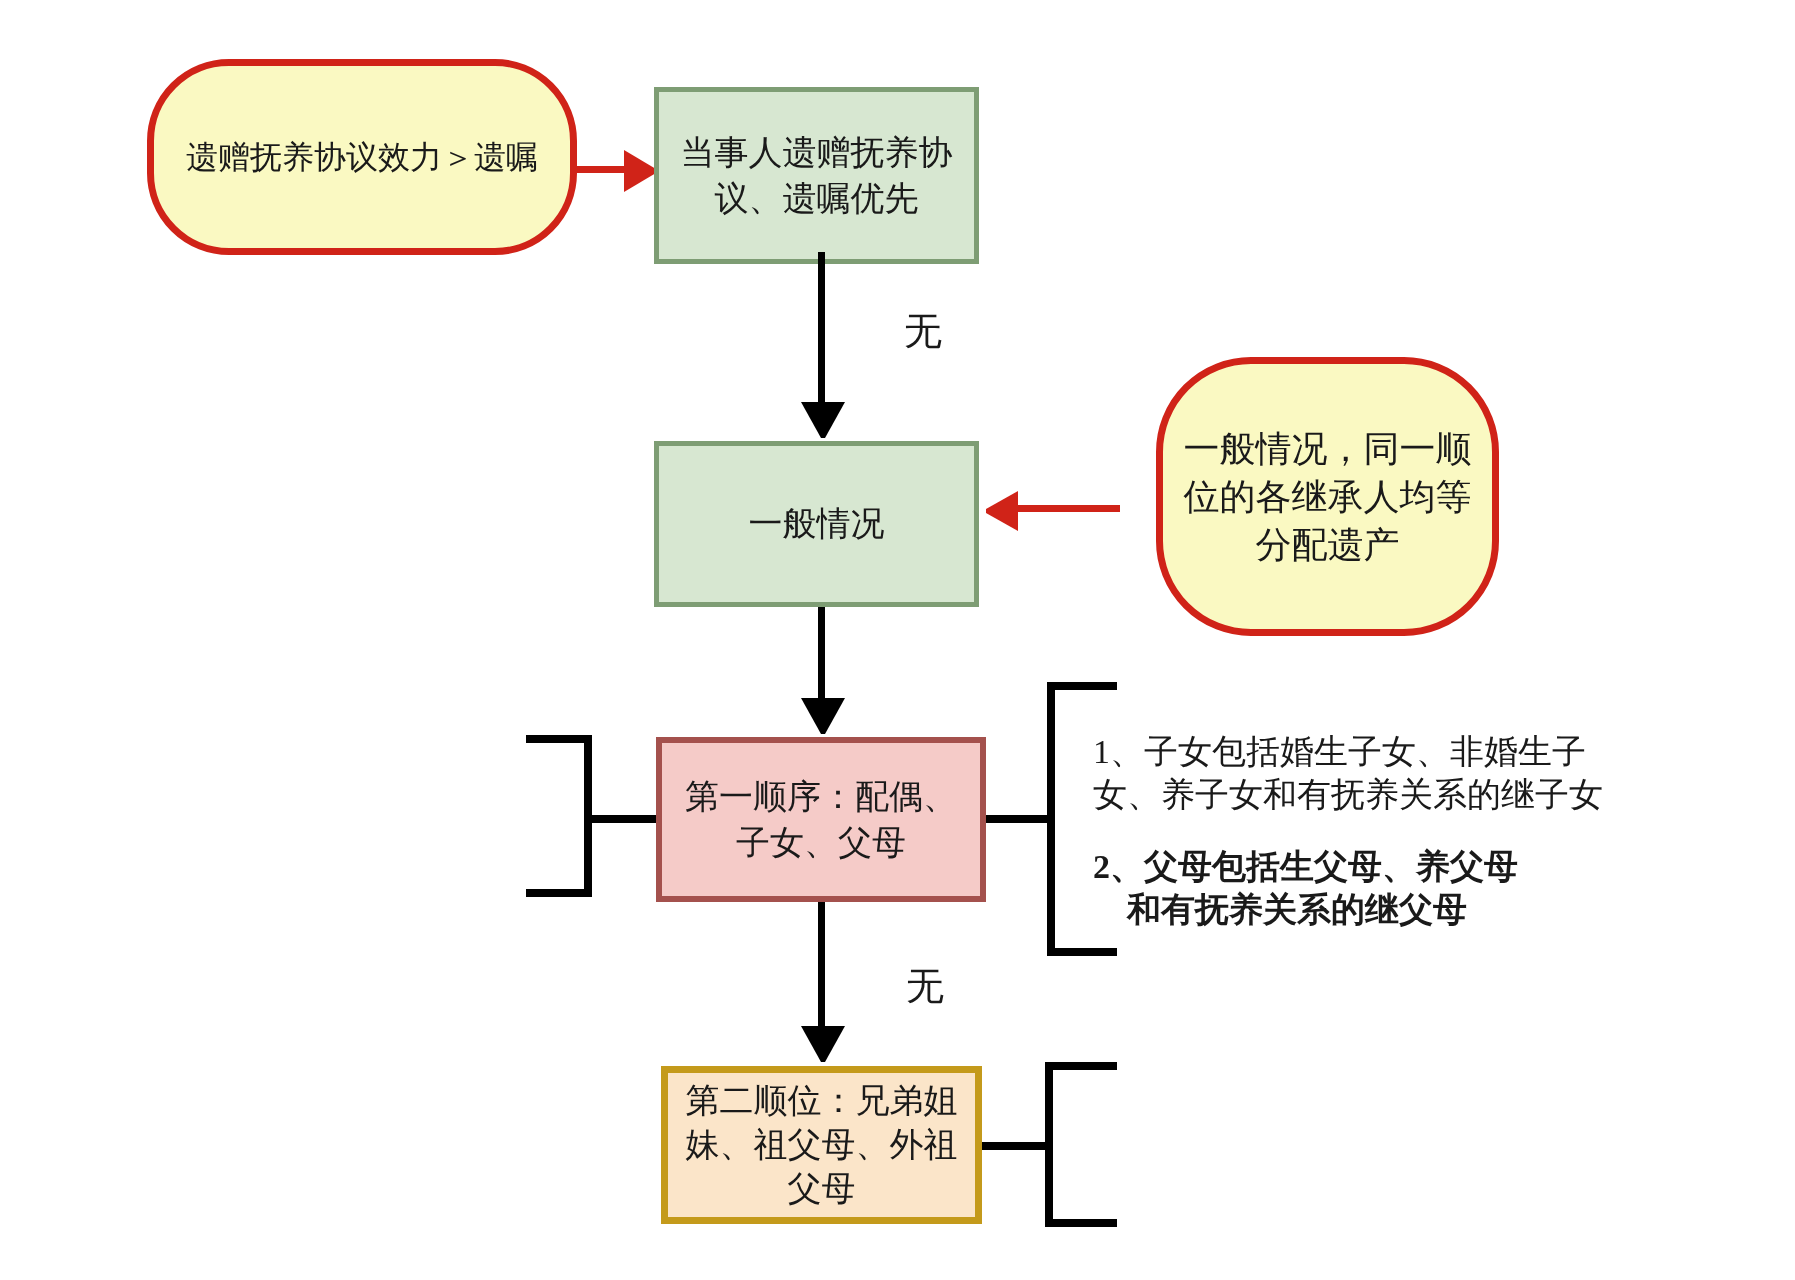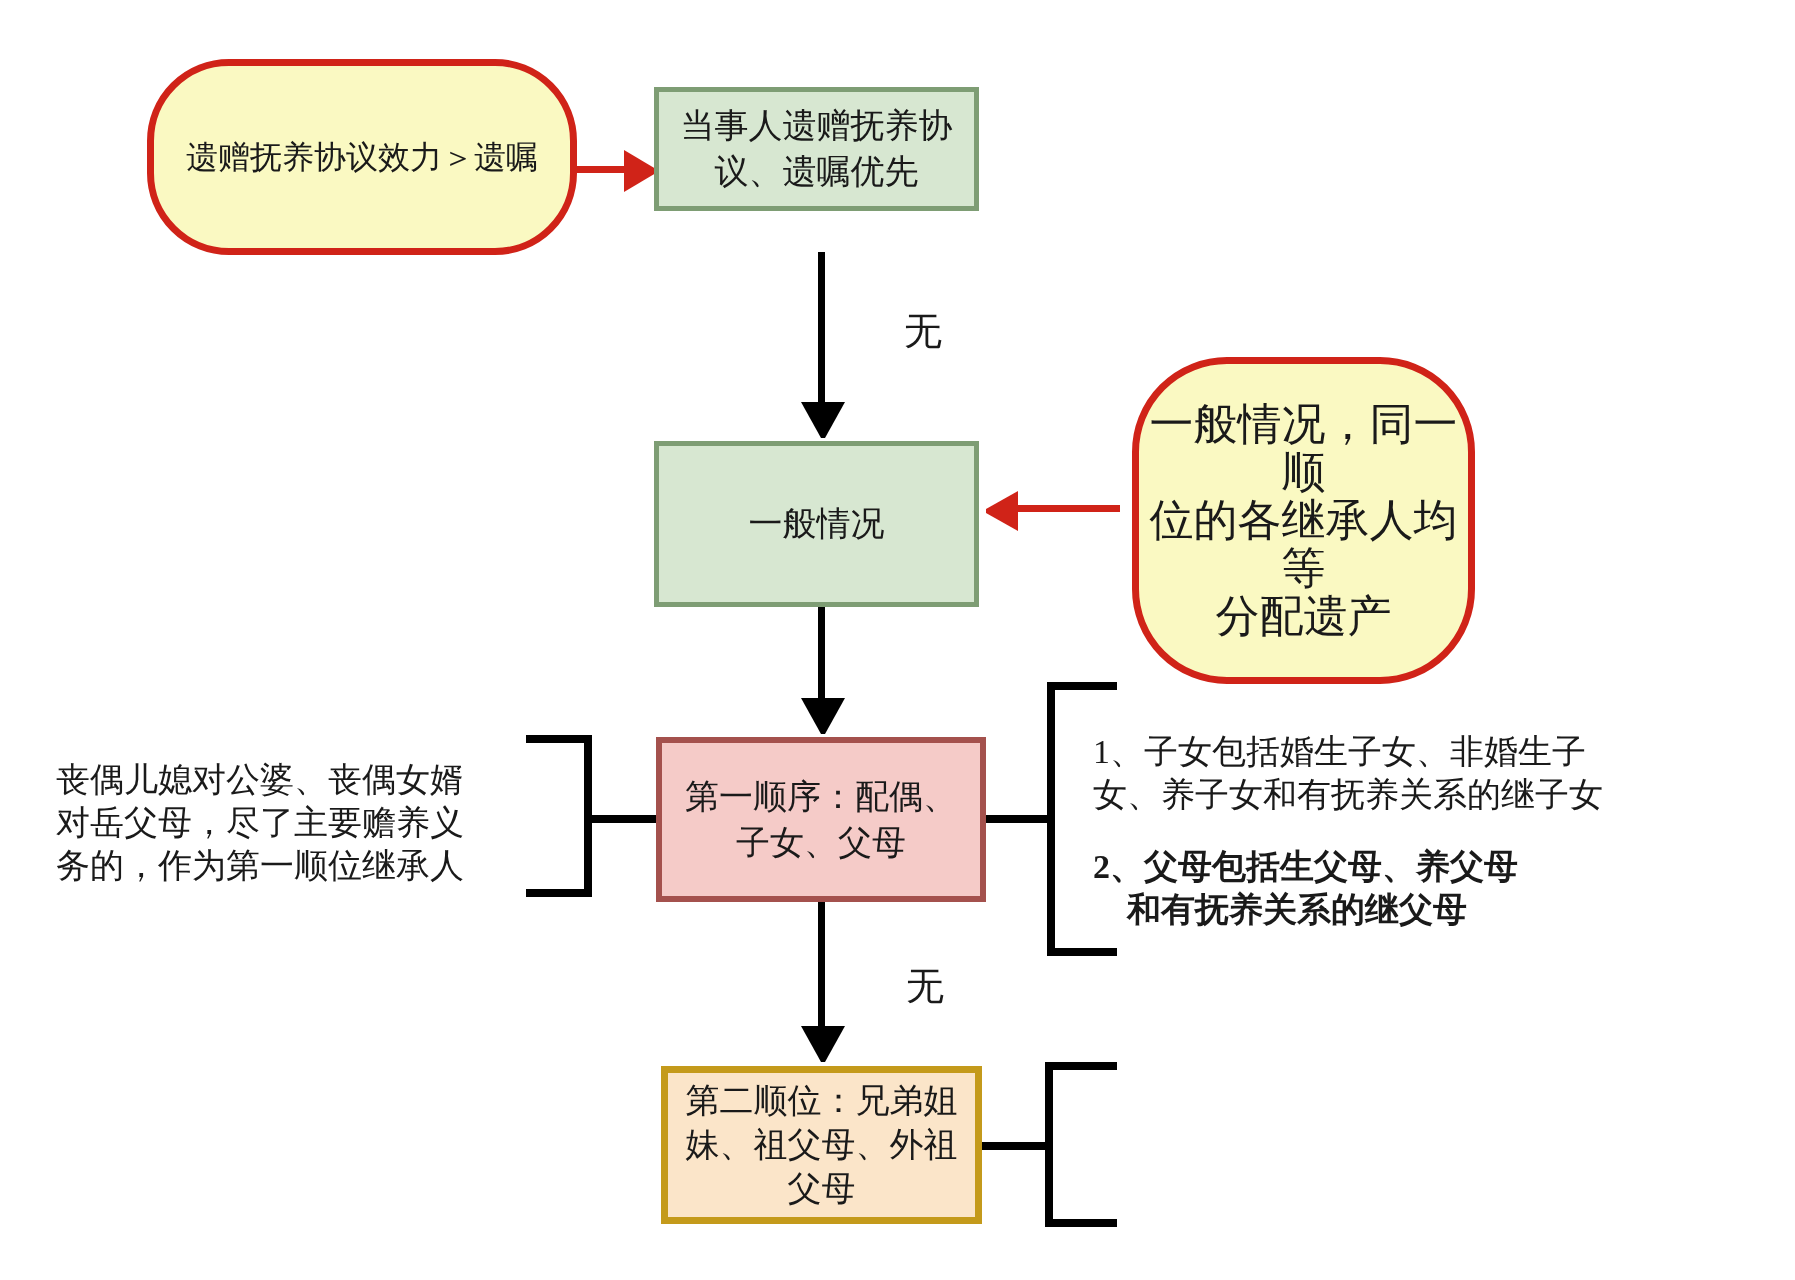--- a/index.html
+++ b/index.html
@@ -47,42 +47,39 @@
 </head>
 <body>
 
 <div class="canvas">
 
   <div class="abs shape callout" style="left:143px; top:55px; width:430px; height:196px; border-radius:82px; font-size:32px;">遗赠抚养协议效力＞遗嘱</div>
 
   <div class="abs hline-red" style="left:570px; top:162px; width:54px;"></div>
   <div class="abs head-right" style="left:620px; top:146px;"></div>
 
-  <div class="abs shape node-green" style="left:650px; top:83px; width:325px; height:124px;">当事人遗赠抚养协
+  <div class="abs shape node-green" style="left:650px; top:83px; width:325px; height:177px;">当事人遗赠抚养协
 议、遗嘱优先</div>
 
   <div class="abs vline" style="left:814px; top:248px; height:152px;"></div>
   <div class="abs head-down" style="left:797px; top:398px;"></div>
   <span class="abs edge-label" style="left:898px; top:300px;">无</span>
 
   <div class="abs shape node-green" style="left:650px; top:437px; width:325px; height:166px;">一般情况</div>
 
-  <div class="abs shape callout" style="left:1128px; top:353px; width:343px; height:327px; border-radius:95px; font-size:44px; line-height:48px;">一般情况，同一顺
+  <div class="abs shape callout" style="left:1152px; top:353px; width:343px; height:279px; border-radius:95px; font-size:36px; line-height:48px;">一般情况，同一顺
 位的各继承人均等
 分配遗产</div>
 
   <div class="abs head-left" style="left:978px; top:487px;"></div>
   <div class="abs hline-red" style="left:1008px; top:501px; width:108px;"></div>
 
   <div class="abs vline" style="left:814px; top:603px; height:93px;"></div>
   <div class="abs head-down" style="left:797px; top:694px;"></div>
 
-  <div class="abs note" style="left:50px; top:752px; width:490px;">丧偶儿媳对公婆、丧偶女婿
-对岳父母，尽了主要赡养义
-务的，作为第一顺位继承人</div>
   <div class="abs bracket-open-left" style="left:522px; top:731px; width:66px; height:162px;"></div>
   <div class="abs hconn" style="left:586px; top:811px; width:66px;"></div>
 
   <div class="abs shape node-pink" style="left:652px; top:733px; width:330px; height:165px;">第一顺序：配偶、
 子女、父母</div>
 
   <div class="abs hconn" style="left:982px; top:811px; width:61px;"></div>
   <div class="abs bracket-open-right" style="left:1043px; top:678px; width:70px; height:274px;"></div>
   <div class="abs" style="left:1085px; top:722px; width:640px;">
     <div class="note">1、子女包括婚生子女、非婚生子

